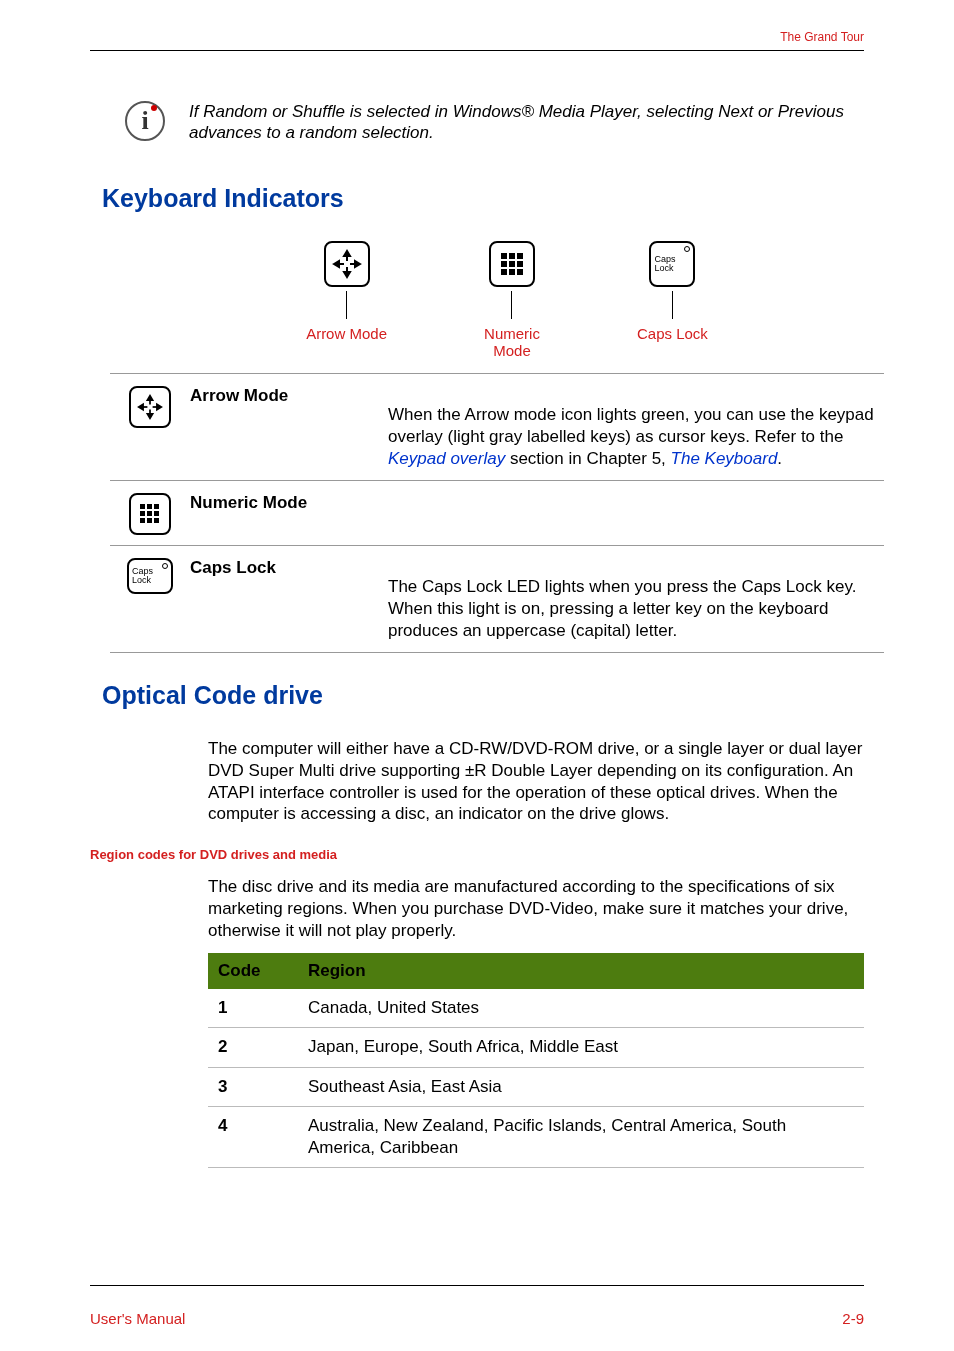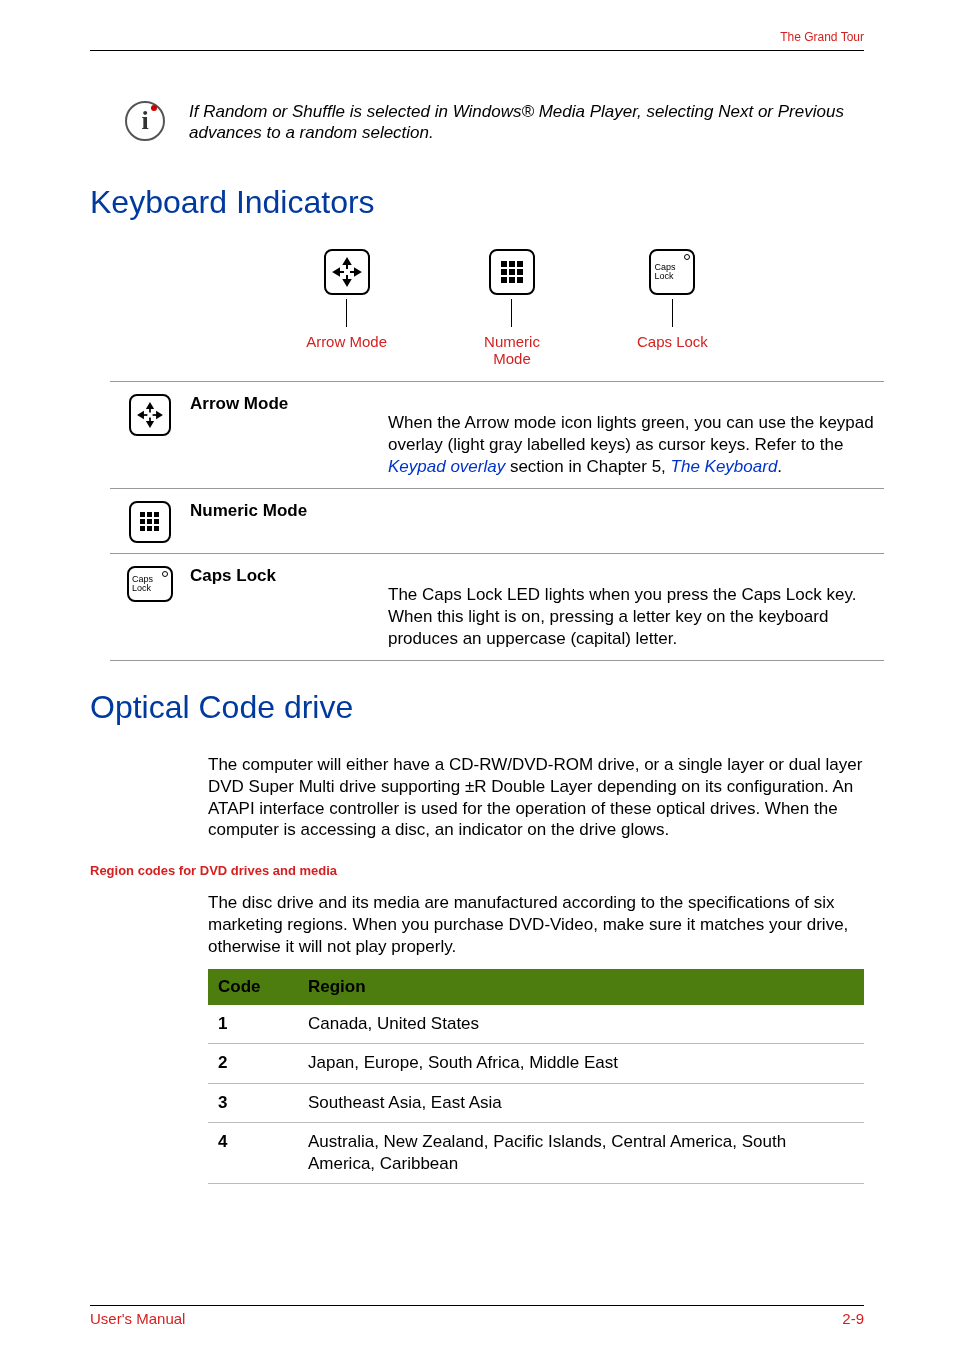--- a/index.html
+++ b/index.html
@@ -47,23 +47,23 @@
     }
     .info-i {
       font-family: Georgia, serif;
       font-weight: bold;
       font-size: 26px;
       color: #333;
     }
     .note-text { font-style: italic; line-height: 1.25; flex:1; }
     h1.section {
       color: #003a9e;
-      font-size: 32px;
-      font-weight: normal;
-      margin: 28px 0 28px 0;
+      font-size: 25px;
+      font-weight: bold;
+      margin: 28px 0 28px 12px;
     }
     h2.sub {
       color: #d42020;
       font-size: 13px;
       font-weight: bold;
       margin: 22px 0 14px 0;
     }
     .content-indent { padding-left: 118px; }
     .icon-row {
       display: flex;
@@ -97,21 +97,21 @@
     .para { line-height: 1.28; margin-bottom: 12px; }
     .region-table { width: 100%; border-collapse: collapse; margin-top: 10px; }
     .region-table th { background: #4d7c0f; text-align: left; padding: 8px 10px; font-weight: bold; }
     .region-table td { padding: 8px 10px; border-bottom: 1px solid #bbb; vertical-align: top; line-height:1.3; }
     .region-table td.code { font-weight: bold; width: 90px; }
     .footer {
       position: absolute;
       bottom: 24px;
       left: 90px; right: 90px;
       border-top: 1px solid #000;
-      padding-top: 4px;
+      padding-top: 24px;
       display: flex; justify-content: space-between;
       color: #d42020;
       font-size: 15px;
     }
     .grid9 { width:22px; height:22px; display:grid; grid-template-columns: repeat(3, 6px); grid-template-rows: repeat(3,6px); gap:2px; }
     .grid9 span { background:#000; border:1px solid #000; }
     .arrows-svg { width:30px; height:30px; }
     .tbl-wrap { margin-left: 20px; }
   </style>
 </head>

